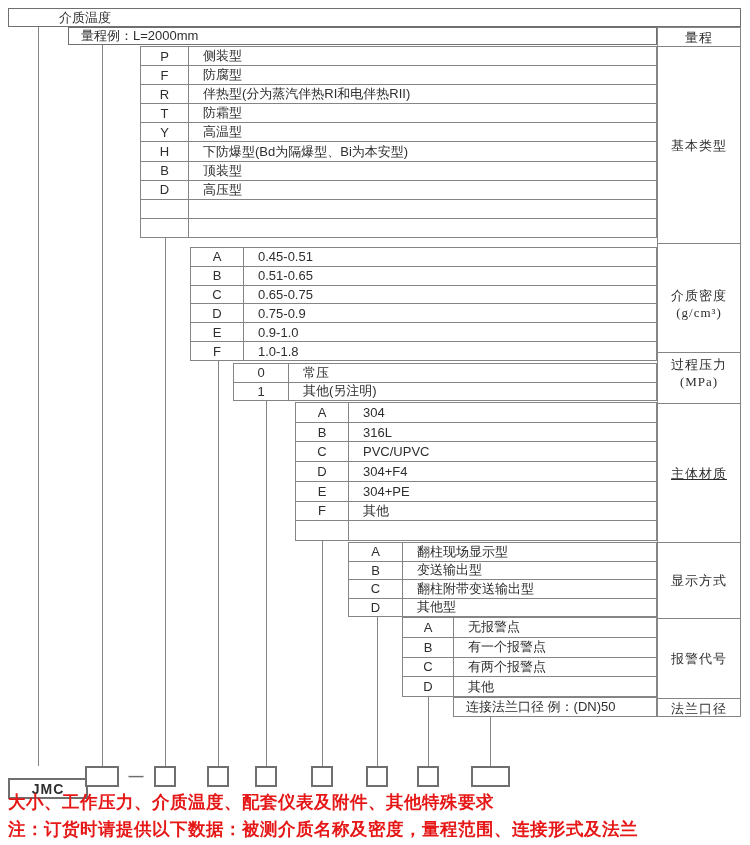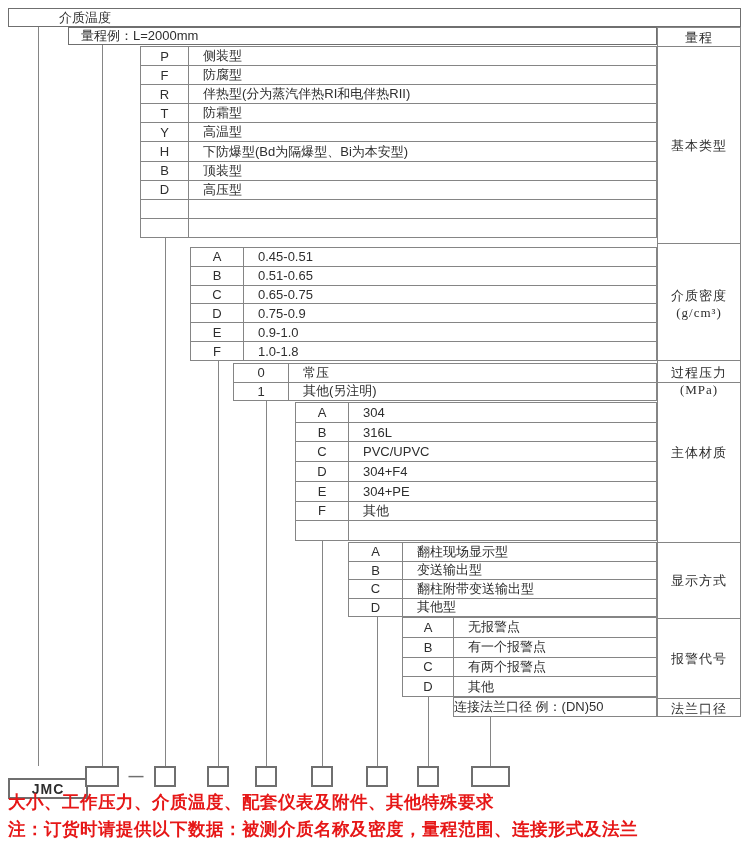--- a/index.html
+++ b/index.html
@@ -192,40 +192,40 @@
       <div class="trow bt">
         <div class="ccell" style="width: 51px;">C</div>
         <div class="dcell">有两个报警点</div>
       </div>
       <div class="trow bt">
         <div class="ccell" style="width: 51px;">D</div>
         <div class="dcell">其他</div>
       </div>
     </div>
 
-  <div class="hrow" style="left:453px;top:697px;width:204px;height:20px;border-color:var(--ln);">
+  <div class="hrow" style="left:453px;top:697px;width:204px;height:20px;padding-left:12px;border-color:var(--ln);">
     <span>连接法兰口径 例：(DN)50</span>
   </div>
 
   <div class="labelcol">
     <div class="lcell" style="top:0;height:18px;">
       <span>量程</span>
       </div>
     <div class="lcell bt" style="top:18px;height:197px;">
       <span>基本类型</span>
       </div>
     <div class="lcell bt" style="top:215px;height:120px;">
       <span>介质密度</span>
         <span>(g/cm³)</span>
       </div>
-    <div class="lcell bt" style="top:332px;height:40px;">
+    <div class="lcell bt" style="top:324px;height:40px;">
       <span>过程压力</span>
         <span>(MPa)</span>
       </div>
-    <div class="lcell bt" style="top:354px;height:139px;">
+    <div class="lcell bt" style="top:375px;height:139px;text-decoration:underline;">
       <span>主体材质</span>
       </div>
     <div class="lcell bt" style="top:514px;height:76px;">
       <span>显示方式</span>
       </div>
     <div class="lcell bt" style="top:590px;height:80px;">
       <span>报警代号</span>
       </div>
     <div class="lcell bt" style="top:670px;height:20px;">
       <span>法兰口径</span>

